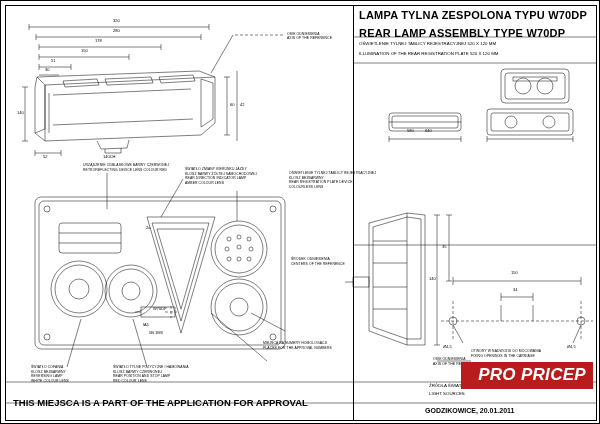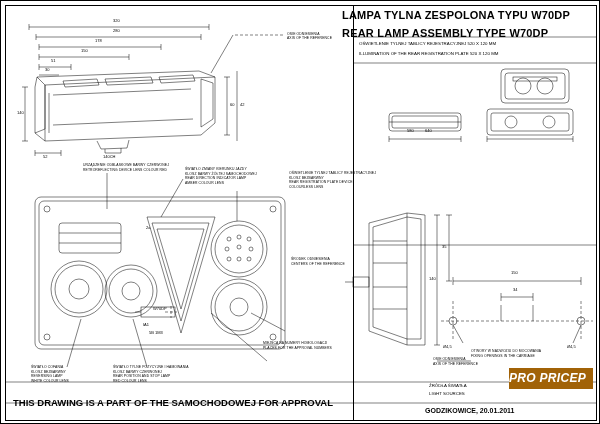--- a/index.html
+++ b/index.html
@@ -19,21 +19,21 @@
   }
   .frame{
     position:absolute;left:4px;top:4px;width:592px;height:416px;
     box-sizing:border-box;border:1px solid #000;
   }
   
   .vdiv{
     position:absolute;left:352px;top:4px;width:1px;height:416px;background:#000;
   }
   .ttl{
-    position:absolute;left:341px;top:8px;width:236px;
+    position:absolute;left:358px;top:8px;width:236px;
   }
   .ttl .l1{font-size:11px;font-weight:bold;letter-spacing:.2px;}
   .ttl .l2{font-size:11px;font-weight:bold;letter-spacing:.2px;margin-top:6px;}
 
   .cap{
     position:absolute;font-size:3.4px;line-height:1.35;letter-spacing:.1px;
     white-space:pre-line;
   }
   .cap6{
     position:absolute;font-size:4.4px;line-height:1.35;white-space:pre-line;
@@ -46,22 +46,22 @@
   }
   .bigtxt2{
     position:absolute;font-size:9.5px;font-weight:bold;
   }
   .date{
     position:absolute;font-size:7px;font-weight:bold;
   }
   .svgwrap{position:absolute;left:0;top:0;width:600px;height:424px;pointer-events:none;}
   .logo{
     position:absolute;right:6px;bottom:34px;
-    background:#a16207;color:#fff;font-weight:bold;font-style:italic;
-    font-size:12px;padding:3px 7px 4px 0;letter-spacing:.3px;
+    background:#b91c1c;color:#fff;font-weight:bold;font-style:italic;
+    font-size:17px;padding:3px 7px 4px 17px;letter-spacing:.3px;
     font-family:"Liberation Sans", sans-serif;
   }
 </style>
 </head>
 <body>
 
 <div class="sheet">
   <div class="frame"></div>
   <div class="vdiv"></div>
 
@@ -300,19 +300,19 @@
 
   <div class="cap" style="left:470px;top:348px;width:92px;">OTWORY W NADWOZIU DO MOCOWANIA
 FIXING OPENINGS IN THE CARRIAGE</div>
   <div class="dim" style="left:510px;top:270px;">150</div>
   <div class="dim" style="left:512px;top:287px;">34</div>
   <div class="dim" style="left:442px;top:344px;">Ø4,5</div>
   <div class="dim" style="left:566px;top:344px;">Ø4,5</div>
   <div class="cap" style="left:432px;top:356px;width:60px;">OSIE ODNIESIENIA
 AXIS OF THE REFERENCE</div>
 
-  <div class="bigtxt2" style="left:12px;top:396px;">THIS DRAWING IS A PART OF THE SAMOCHODOWEJ FOR  APPROVAL</div>
+  <div class="bigtxt2" style="left:12px;top:396px;">THIS MIEJSCA IS A PART OF THE APPLICATION FOR  APPROVAL</div>
   <div class="date" style="left:424px;top:406px;">GODZIKOWICE, 20.01.2011</div>
   <div class="cap6" style="left:428px;top:382px;">ŹRÓDŁA ŚWIATŁA</div>
   <div class="cap6" style="left:428px;top:390px;">LIGHT SOURCES</div>
 
   <div class="logo">PRO PRICEP</div>
 </div>
 
 </body></html>

